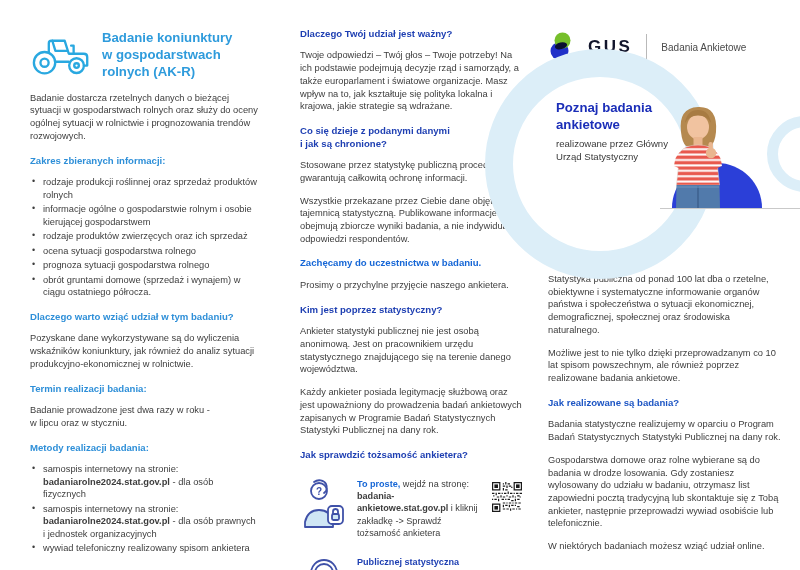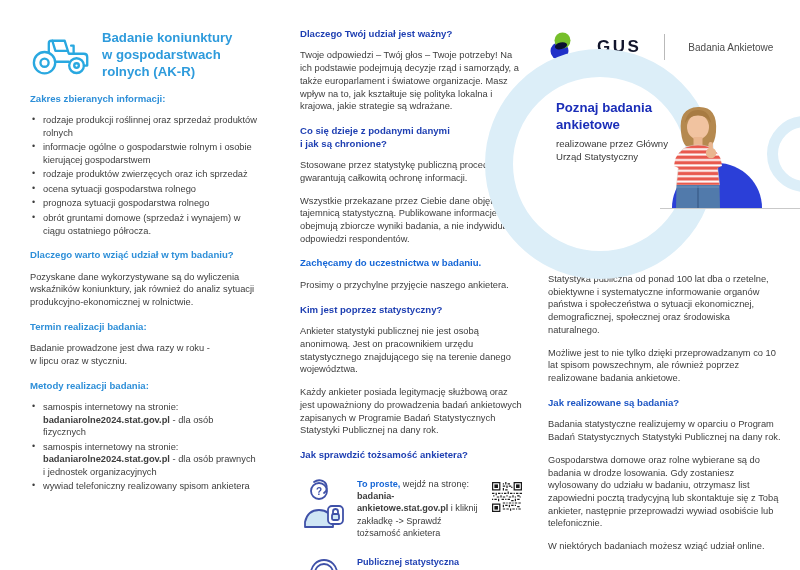--- a/index.html
+++ b/index.html
@@ -24,21 +24,21 @@
   .head-row{display:flex;align-items:flex-start;gap:8px;margin-bottom:11px;}
   .panel-title{font-size:13.2px;line-height:1.28;font-weight:bold;color:#2e9bdc;margin:2px 0 0;white-space:pre-line;}
   .qr{width:46px;height:46px;flex:0 0 auto;}
   .qr-sm{width:30px;height:30px;flex:0 0 auto;margin-top:4px;}
   
   .info-row{display:flex;gap:9px;align-items:flex-start;margin-top:16px;}
   .info-row .txt{width:130px;font-size:9.1px;line-height:1.37;}
   .info-row .txt p{margin:0;font-size:9.1px;}
   .ico{flex:0 0 auto;}
   
-  .logo-row{display:flex;align-items:center;gap:23px;height:34px;}
+  .logo-row{display:flex;align-items:center;gap:14px;height:34px;}
   .gus-word{font-size:17px;font-weight:bold;letter-spacing:2.5px;color:#12152c;}
   .logo-div{width:1px;height:26px;background:#b9b9b9;}
   .logo-tag{font-size:10px;color:#4a4a4a;}
   .promo{position:relative;height:170px;margin-top:8px;}
   .ring-big{position:absolute;left:-63px;top:-23px;width:230px;height:230px;border:28px solid #dceef8;
             border-radius:50%;box-sizing:border-box;}
   .ring-sm{position:absolute;left:219px;top:44px;width:76px;height:76px;border:11px solid #dceef8;
            border-radius:50%;box-sizing:border-box;}
   .dome{position:absolute;left:124px;top:91px;width:90px;height:46px;background:#2b3fd8;
         border-radius:90px 90px 0 0;}
@@ -78,20 +78,21 @@
         <circle cx="48" cy="38" r="7.6"></circle>
           <circle cx="48" cy="38" r="2.4"></circle>
         <path d="M26 34h14M55.5 38h3.5v-9c0-2-1.6-3.2-3.6-3.2H40l-4.2-13.4H22c-1.6 0-2.6 1-2.6 2.6V24"></path>
         <path d="M23 12.4l3.2 10.4H38"></path>
         <path d="M45 25.8v-8.4M45 17.4h-2.6"></path>
       </svg>
       <h1 class="panel-title">Badanie koniunktury
 w gospodarstwach
 rolnych (AK-R)</h1>
     </div>
+    <p>Badanie dostarcza rzetelnych danych o bieżącej sytuacji w gospodarstwach rolnych oraz służy do oceny ogólnej sytuacji w rolnictwie i prognozowania trendów rozwojowych.</p>
 
     <h2 class="h-az">Zakres zbieranych informacji:</h2>
     <ul>
       <li>rodzaje produkcji roślinnej oraz sprzedaż produktów rolnych</li>
       <li>informacje ogólne o gospodarstwie rolnym i osobie kierującej gospodarstwem</li>
       <li>rodzaje produktów zwierzęcych oraz ich sprzedaż</li>
       <li>ocena sytuacji gospodarstwa rolnego</li>
       <li>prognoza sytuacji gospodarstwa rolnego</li>
       <li>obrót gruntami domowe (sprzedaż i wynajem) w ciągu ostatniego półrocza.</li>
     </ul>

